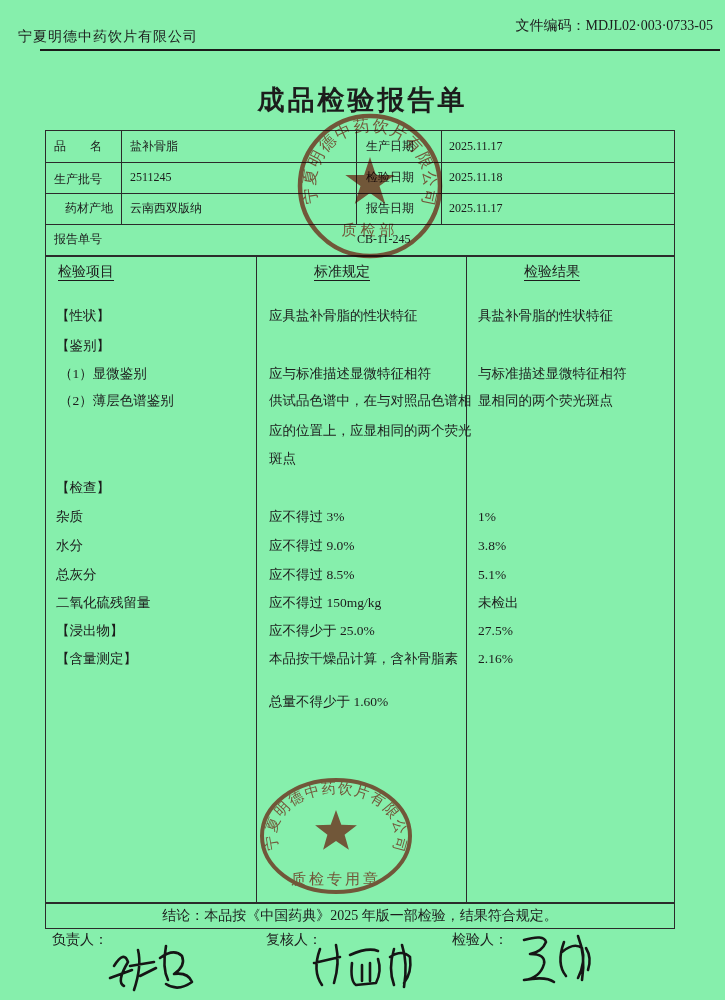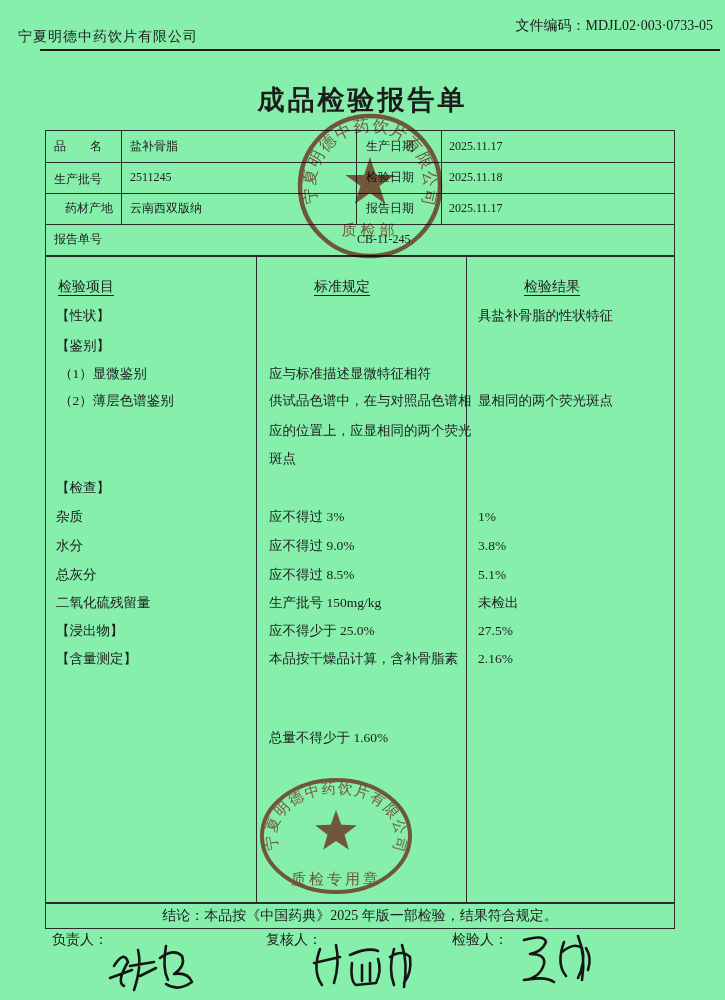--- a/index.html
+++ b/index.html
@@ -17,21 +17,21 @@
 
   
   .info-table{position:absolute;left:45px;top:130px;width:628px;height:125px;border:1px solid #2b2b2b;}
   .info-hline{position:absolute;left:0;width:100%;height:0;border-top:1px solid #2b2b2b;}
   .info-vline{position:absolute;top:0;height:94px;width:0;border-left:1px solid #2b2b2b;}
   .info-cell{position:absolute;height:31px;line-height:31px;font-size:12px;white-space:nowrap;}
 
   
   .main-table{position:absolute;left:45px;top:255px;width:628px;height:647px;border:1px solid #2b2b2b;}
   .main-vline{position:absolute;top:0;height:100%;width:0;border-left:1px solid #2b2b2b;}
-  .col-header{position:absolute;top:7px;font-size:14px;text-decoration:underline;text-underline-offset:4px;margin-top:15px;}
+  .col-header{position:absolute;top:7px;font-size:14px;text-decoration:underline;text-underline-offset:4px;}
   .tline{position:absolute;font-size:13.5px;line-height:20px;white-space:nowrap;}
 
   
   .conclusion{position:absolute;left:45px;top:902px;width:628px;height:25px;border:1px solid #2b2b2b;
     text-align:center;line-height:25px;font-size:14px;}
   .sig-label{position:absolute;top:931px;font-size:14px;}
   .sig-svg{position:absolute;}
   .sig-svg path{stroke:#151515;stroke-width:2.6;fill:none;stroke-linecap:round;stroke-linejoin:round;}
 
   
@@ -89,33 +89,35 @@
     <div class="tline" style="left:13px;top:108px">（1）显微鉴别</div>
     <div class="tline" style="left:13px;top:135px">（2）薄层色谱鉴别</div>
     <div class="tline" style="left:10px;top:222px">【检查】</div>
     <div class="tline" style="left:10px;top:251px">杂质</div>
     <div class="tline" style="left:10px;top:280px">水分</div>
     <div class="tline" style="left:10px;top:309px">总灰分</div>
     <div class="tline" style="left:10px;top:337px">二氧化硫残留量</div>
     <div class="tline" style="left:10px;top:365px">【浸出物】</div>
     <div class="tline" style="left:10px;top:393px">【含量测定】</div>
 
+    <div class="tline" style="left:223px;top:50px">应具盐补骨脂的性状特征</div>
     <div class="tline" style="left:223px;top:135px">供试品色谱中，在与对照品色谱相</div>
     <div class="tline" style="left:223px;top:108px">应与标准描述显微特征相符</div>
     <div class="tline" style="left:223px;top:165px">应的位置上，应显相同的两个荧光</div>
     <div class="tline" style="left:223px;top:193px">斑点</div>
     <div class="tline" style="left:223px;top:251px">应不得过 3%</div>
     <div class="tline" style="left:223px;top:280px">应不得过 9.0%</div>
     <div class="tline" style="left:223px;top:309px">应不得过 8.5%</div>
-    <div class="tline" style="left:223px;top:337px">生产批号 150mg/kg</div>
+    <div class="tline" style="left:223px;top:337px">应不得过 150mg/kg</div>
     <div class="tline" style="left:223px;top:365px">应不得少于 25.0%</div>
     <div class="tline" style="left:223px;top:393px">本品按干燥品计算，含补骨脂素</div>
-    <div class="tline" style="left:223px;top:472px">总量不得少于 1.60%</div>
+    <div class="tline" style="left:223px;top:436px">总量不得少于 1.60%</div>
 
     <div class="tline" style="left:432px;top:50px">具盐补骨脂的性状特征</div>
+    <div class="tline" style="left:432px;top:108px">与标准描述显微特征相符</div>
     <div class="tline" style="left:432px;top:135px">显相同的两个荧光斑点</div>
     <div class="tline" style="left:432px;top:251px">1%</div>
     <div class="tline" style="left:432px;top:280px">3.8%</div>
     <div class="tline" style="left:432px;top:309px">5.1%</div>
     <div class="tline" style="left:432px;top:337px">未检出</div>
     <div class="tline" style="left:432px;top:365px">27.5%</div>
     <div class="tline" style="left:432px;top:393px">2.16%</div>
   </div>
 
   <div class="conclusion">结论：本品按《中国药典》2025 年版一部检验，结果符合规定。</div>

